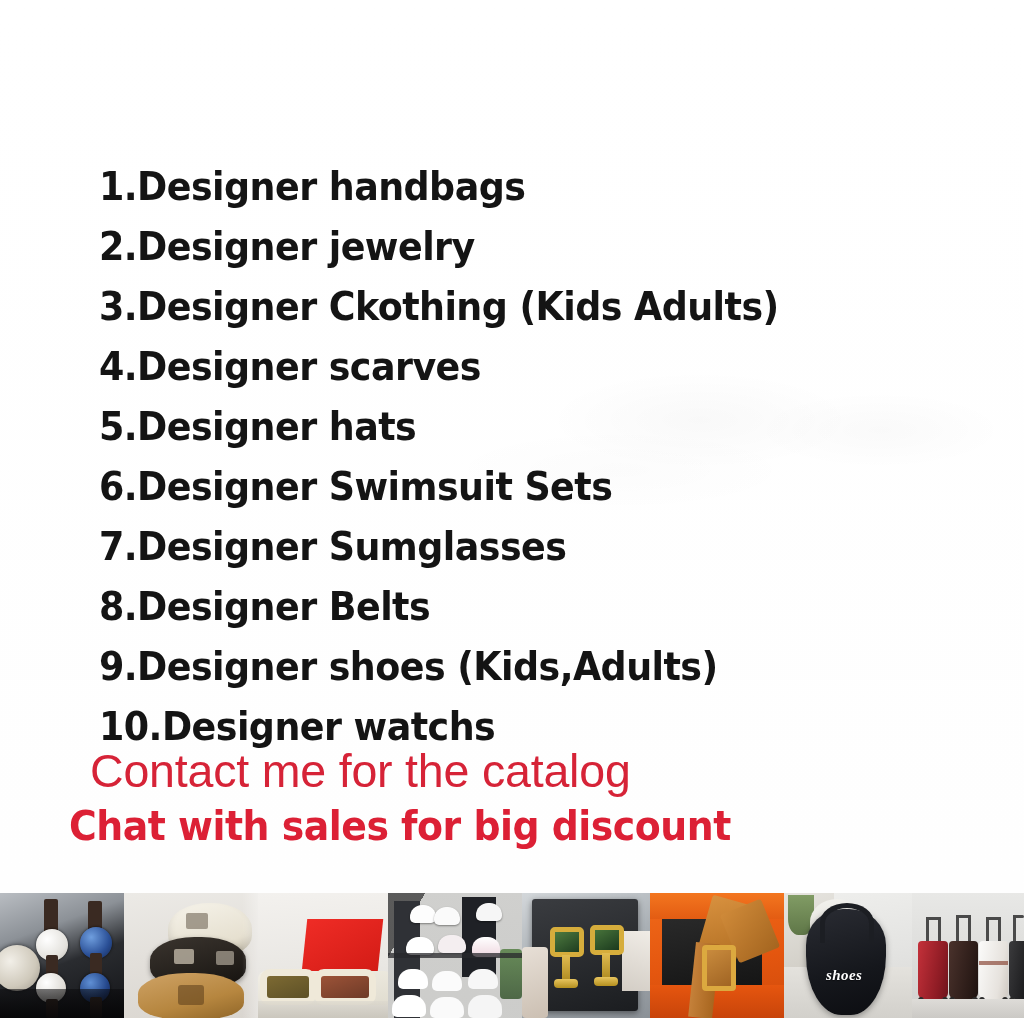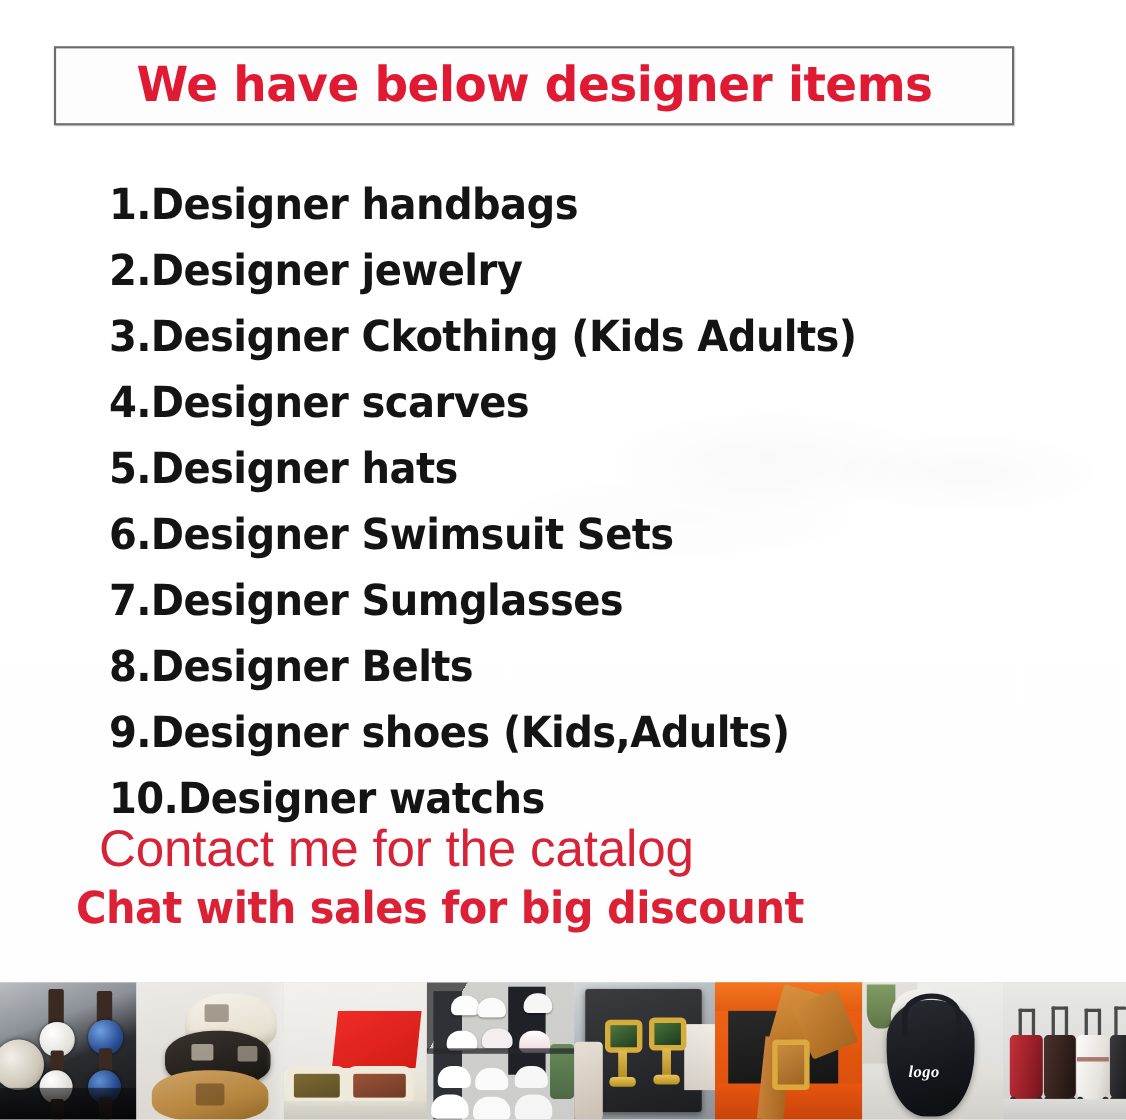--- a/index.html
+++ b/index.html
@@ -169,23 +169,20 @@
   .t-lug { width: 112px; background: linear-gradient(180deg,#e8e8e6 0%,#dcdcda 55%,#cfcfcd 100%); }
   .lug { border-radius: 4px 4px 6px 6px; }
   .lug-h { background: #4a4a4a; width: 3px; }
   .lug-bar { background: #4a4a4a; height: 3px; border-radius: 2px; }
 </style>
 </head>
 <body>
 
 <div id="poster">
 
-  <div class="title-box">
-    <div class="title-text">We have below designer items</div>
-  </div>
 
   <div class="item-list">
     <div class="list-item">1.Designer handbags</div>
     <div class="list-item">2.Designer jewelry</div>
     <div class="list-item">3.Designer Ckothing (Kids Adults)</div>
     <div class="list-item">4.Designer scarves</div>
     <div class="list-item">5.Designer hats</div>
     <div class="list-item">6.Designer Swimsuit Sets</div>
     <div class="list-item">7.Designer Sumglasses</div>
     <div class="list-item">8.Designer Belts</div>
@@ -278,21 +275,21 @@
       <div class="ph" style="left:52px;top:52px;width:34px;height:46px;border:5px solid #dca93f;box-sizing:border-box;border-radius:4px;background:linear-gradient(150deg,#c98b3d,#a06423);"></div>
     </div>
 
     <div class="thumb t-bag">
       <div class="ph" style="left:0;top:0;width:50px;height:78px;background:linear-gradient(160deg,#e7e5e0,#cfccc4);"></div>
       <div class="ph" style="left:4px;top:2px;width:26px;height:40px;background:linear-gradient(180deg,#6f8f4f,#49652f);border-radius:0 0 40% 40%;opacity:.85;"></div>
       <div class="ph" style="left:26px;top:6px;width:54px;height:46px;border-radius:50% 50% 40% 40%;background:linear-gradient(170deg,#f3f2ee,#dcdad4);"></div>
       <div class="ph" style="left:0;top:74px;width:128px;height:51px;background:linear-gradient(180deg,#e4e2dd,#d2d0cb);"></div>
       <div class="ph" style="left:22px;top:16px;width:80px;height:106px;border-radius:46% 46% 44% 44% / 34% 34% 56% 56%;background:linear-gradient(165deg,#2a2c33 0%,#15171c 60%,#0c0d11 100%);box-shadow:0 2px 6px rgba(0,0,0,.35);"></div>
       <div class="ph" style="left:36px;top:10px;width:54px;height:40px;border:5px solid #1c1e23;border-radius:50% 50% 0 0;border-bottom:none;box-sizing:border-box;background:transparent;"></div>
-      <div class="bag-logo" style="left:42px;top:74px;">logo</div>
+      <div class="bag-logo" style="left:42px;top:74px;">shoes</div>
     </div>
 
     <div class="thumb t-lug">
       <div class="ph lug-h" style="left:14px;top:24px;height:26px;"></div>
       <div class="ph lug-h" style="left:26px;top:24px;height:26px;"></div>
       <div class="ph lug-bar" style="left:14px;top:24px;width:14px;"></div>
       <div class="ph lug" style="left:6px;top:48px;width:30px;height:58px;background:linear-gradient(100deg,#c4313a,#8d1b24 70%,#6d141c);"></div>
       <div class="ph" style="left:6px;top:104px;width:6px;height:7px;border-radius:50%;background:#2b2b2b;"></div>
       <div class="ph" style="left:30px;top:104px;width:6px;height:7px;border-radius:50%;background:#2b2b2b;"></div>
 

